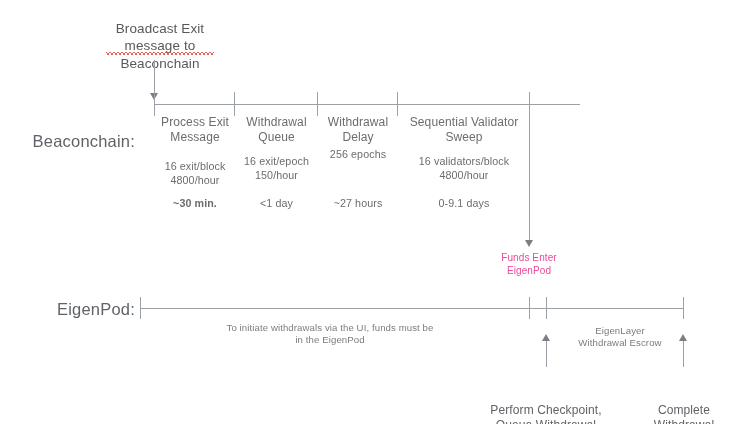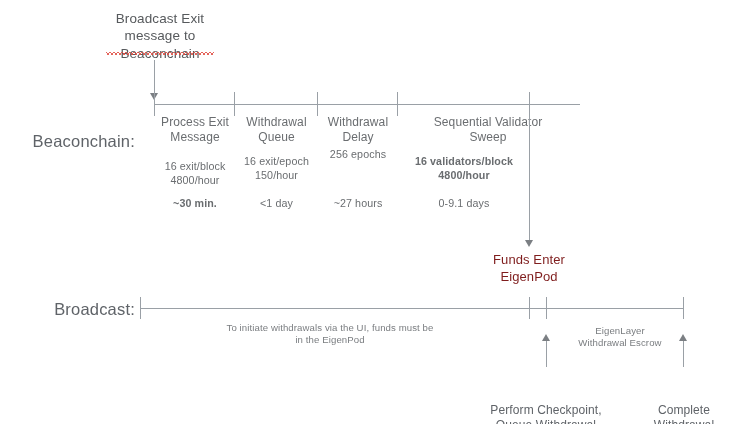--- a/index.html
+++ b/index.html
@@ -34,21 +34,21 @@
     color: #5f6368;
     text-align: right;
     letter-spacing: 0.2px;
   }
   .title-txt { font-size: 13.5px; color: #56595c; }
   .phase-name { font-size: 12px; color: #6a6d70; }
   .phase-rate { font-size: 10.7px; color: #6a6d70; }
   .phase-time { font-size: 10.7px; color: #6a6d70; }
   .mid-note   { font-size: 9.6px;  color: #7a7d80; }
   .escrow-txt { font-size: 9.6px;  color: #7a7d80; }
-  .big-note   { font-size: 13px;   color: #7f1d1d; }
+  .big-note   { font-size: 10px;   color: #ec4899; }
   .foot-note  { font-size: 12px; color: #5f6368; margin-top: 33px; }
 
   
   .hline {
     position: absolute;
     height: 0;
     border-top: 1px solid #9aa0a6;
   }
   .tick {
     position: absolute;
@@ -80,21 +80,21 @@
     background-size: 4px 4px;
     background-repeat: repeat-x;
     opacity: 0.85;
   }
 </style>
 </head>
 <body>
 
 <div id="canvas">
 
-  <div class="txt title-txt" style="left:95px; top:10px; width:130px;">Broadcast Exit
+  <div class="txt title-txt" style="left:95px; top:20px; width:130px;">Broadcast Exit
 message to
 Beaconchain</div>
   <div class="squiggle" style="left:106px; top:52px; width:108px;"></div>
 
   <div class="vline" style="left:154px; top:60px; height:35px;"></div>
   <div class="arrow-head-down" style="left:150px; top:93px;"></div>
 
   <div class="lane-label" style="left:10px; top:96px; width:125px;margin-top:36px;">Beaconchain:</div>
 
   <div class="hline" style="left:154px; top:104px; width:426px;"></div>
@@ -115,33 +115,33 @@
 Queue</div>
   <div class="txt phase-rate" style="left:236px; top:155px; width:81px;">16 exit/epoch
 150/hour</div>
   <div class="txt phase-time" style="left:236px; top:197px; width:81px;">&lt;1 day</div>
 
   <div class="txt phase-name" style="left:319px; top:115px; width:78px;">Withdrawal
 Delay</div>
   <div class="txt phase-rate" style="left:319px; top:148px; width:78px;">256 epochs</div>
   <div class="txt phase-time" style="left:319px; top:197px; width:78px;">~27 hours</div>
 
-  <div class="txt phase-name" style="left:423px; top:115px; width:130px;">Sequential Validator
+  <div class="txt phase-name" style="left:399px; top:115px; width:130px;">Sequential Validator
 Sweep</div>
-  <div class="txt phase-rate" style="left:399px; top:155px; width:130px;font-weight:bold;">16 validators/block
+  <div class="txt phase-rate" style="left:399px; top:155px; width:130px;">16 validators/block
 4800/hour</div>
   <div class="txt phase-time" style="left:399px; top:197px; width:130px;">0-9.1 days</div>
 
   <div class="vline" style="left:529px; top:116px; height:127px;"></div>
   <div class="arrow-head-down" style="left:525px; top:240px;"></div>
 
   <div class="txt big-note" style="left:459px; top:252px; width:140px;">Funds Enter
 EigenPod</div>
 
-  <div class="lane-label" style="left:10px; top:300px; width:125px;">Broadcast:</div>
+  <div class="lane-label" style="left:10px; top:300px; width:125px;">EigenPod:</div>
 
   <div class="hline" style="left:140px; top:308px; width:543px;"></div>
 
   <div class="tick" style="left:140px; top:297px; height:22px;"></div>
   <div class="tick" style="left:529px; top:297px; height:22px;"></div>
   <div class="tick" style="left:546px; top:297px; height:22px;"></div>
   <div class="tick" style="left:683px; top:297px; height:22px;"></div>
 
   <div class="txt mid-note" style="left:180px; top:322px; width:300px;">To initiate withdrawals via the UI, funds must be
 in the EigenPod</div>

